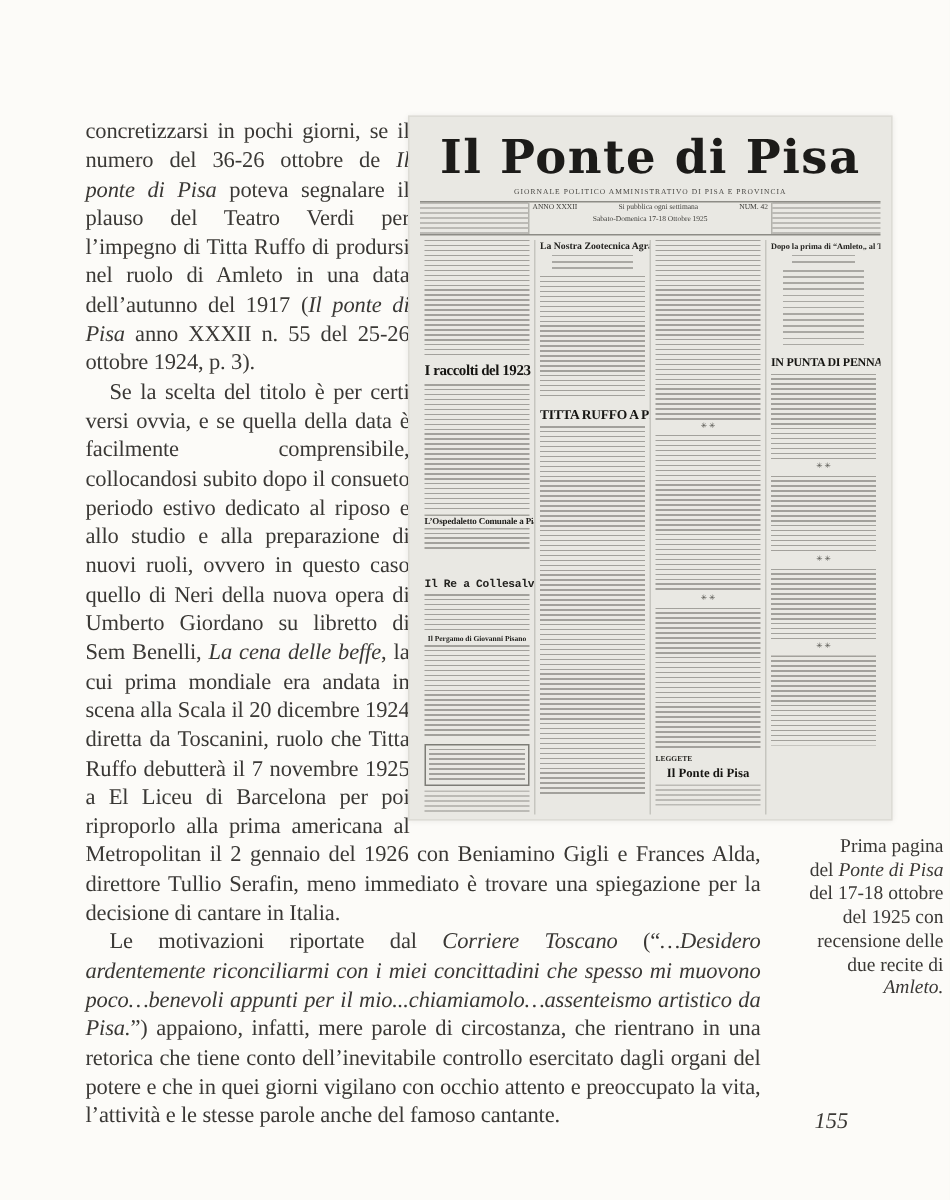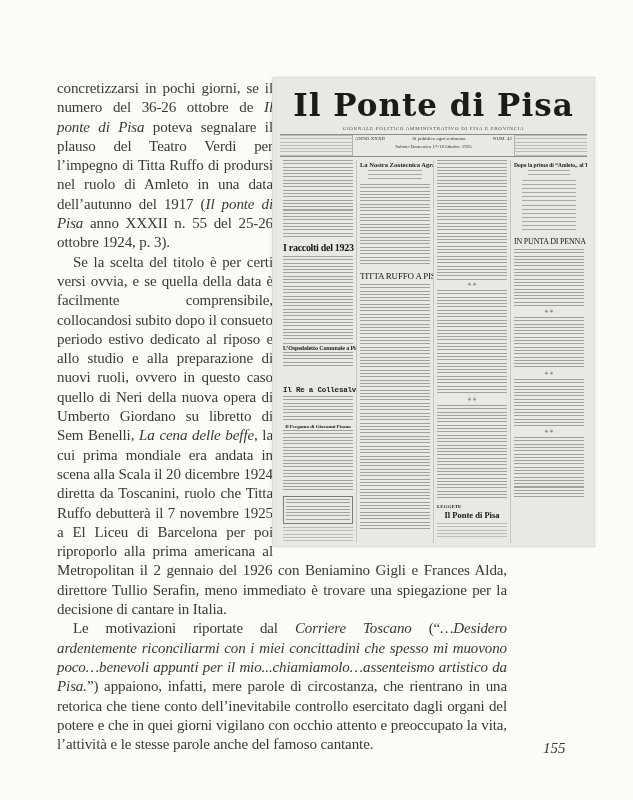--- a/index.html
+++ b/index.html
@@ -49,21 +49,21 @@
   
   .ft{background-image:repeating-linear-gradient(180deg,rgba(92,90,85,0.50) 0px,
       rgba(92,90,85,0.50) 1px,transparent 1px,transparent 3.3px);}
   .ft-light{background-image:repeating-linear-gradient(180deg,rgba(92,90,85,0.32) 0px,
       rgba(92,90,85,0.32) 1px,transparent 1px,transparent 3.3px);}
   .ft-poem{width:78%;margin:2px auto;background-image:repeating-linear-gradient(180deg,
       rgba(92,90,85,0.45) 0px,rgba(92,90,85,0.45) 1px,transparent 1px,transparent 4.1px);}
 
   .np-h-xl{font-weight:bold;font-size:10px;white-space:nowrap;letter-spacing:-0.3px;
       margin:4px 0 3px 0;color:#161512;}
-  .np-h-caps{font-weight:normal;font-size:8px;white-space:nowrap;letter-spacing:-0.2px;
+  .np-h-caps{font-weight:bold;font-size:8px;white-space:nowrap;letter-spacing:-0.2px;
       text-align:center;margin:5px 0 3px 0;color:#161512;}
   .np-h-md{font-weight:bold;font-size:7.5px;white-space:nowrap;letter-spacing:-0.2px;
       margin:20px 0 2px 0;color:#22211e;font-family:Liberation Mono, monospace;}
   .np-h-sm{font-weight:bold;font-size:6px;text-align:center;white-space:nowrap;
       letter-spacing:-0.1px;margin:3px 0 2px 0;color:#22211e;
       border-top:1px solid #a3a29c;border-bottom:1px solid #a3a29c;padding:1px 0;}
   .np-h-xs{font-weight:bold;font-size:5px;text-align:center;white-space:nowrap;
       margin:2px 0 1px 0;color:#22211e;}
   .np-divider{text-align:center;font-size:5px;color:#55544f;line-height:6px;margin:2px 0;}
   .np-ad{border:1px solid #7d7c76;margin-top:4px;padding:2px;}
@@ -147,16 +147,25 @@
         <div class="ft" style="height:52px;"></div>
         <div class="np-divider">✳ ✳</div>
         <div class="ft" style="height:48px;"></div>
         <div class="np-divider">✳ ✳</div>
         <div class="ft" style="height:60px;"></div>
       </div>
 
     </div>
   </div>
 
+  <div class="caption">
+    <span>Prima pagina</span><br>
+    <span>del </span><i>Ponte di Pisa</i><br>
+    <span>del 17-18 ottobre</span><br>
+    <span>del 1925 con</span><br>
+    <span>recensione delle</span><br>
+    <span>due recite di</span><br>
+    <i>Amleto.</i>
+  </div>
 
   <div class="pagenum">155</div>
 
 </div>
 
 </body></html>

